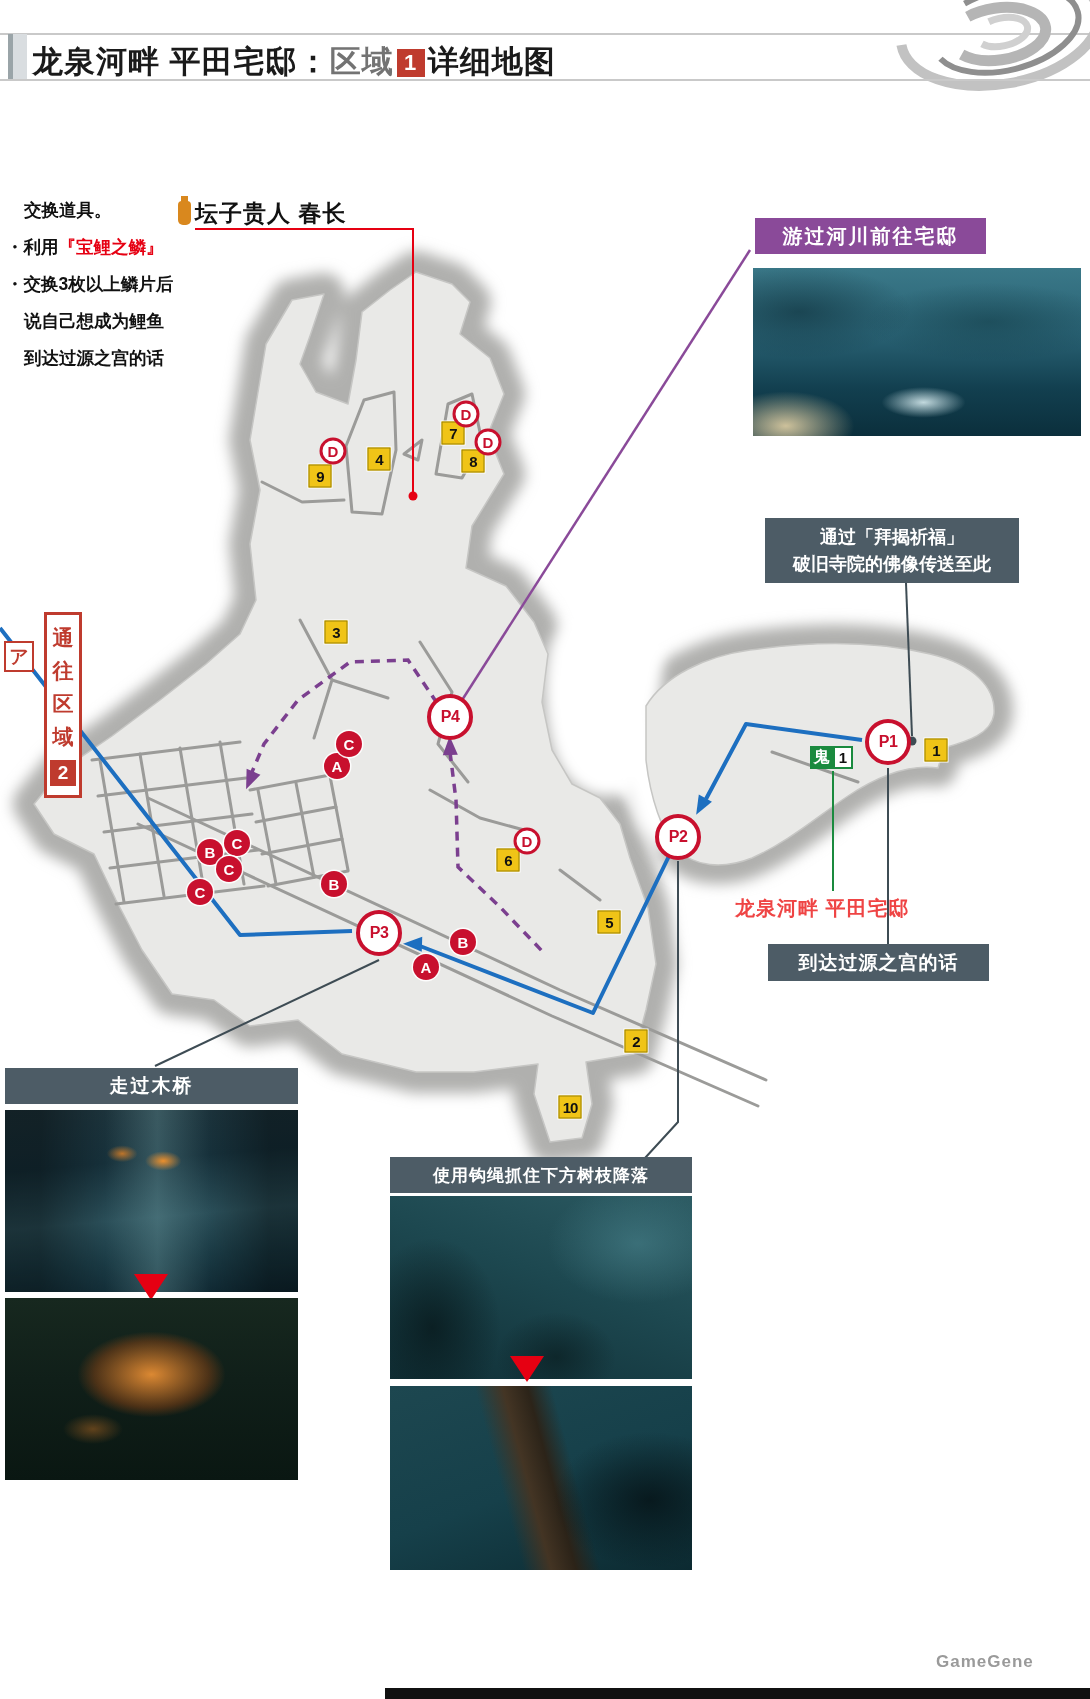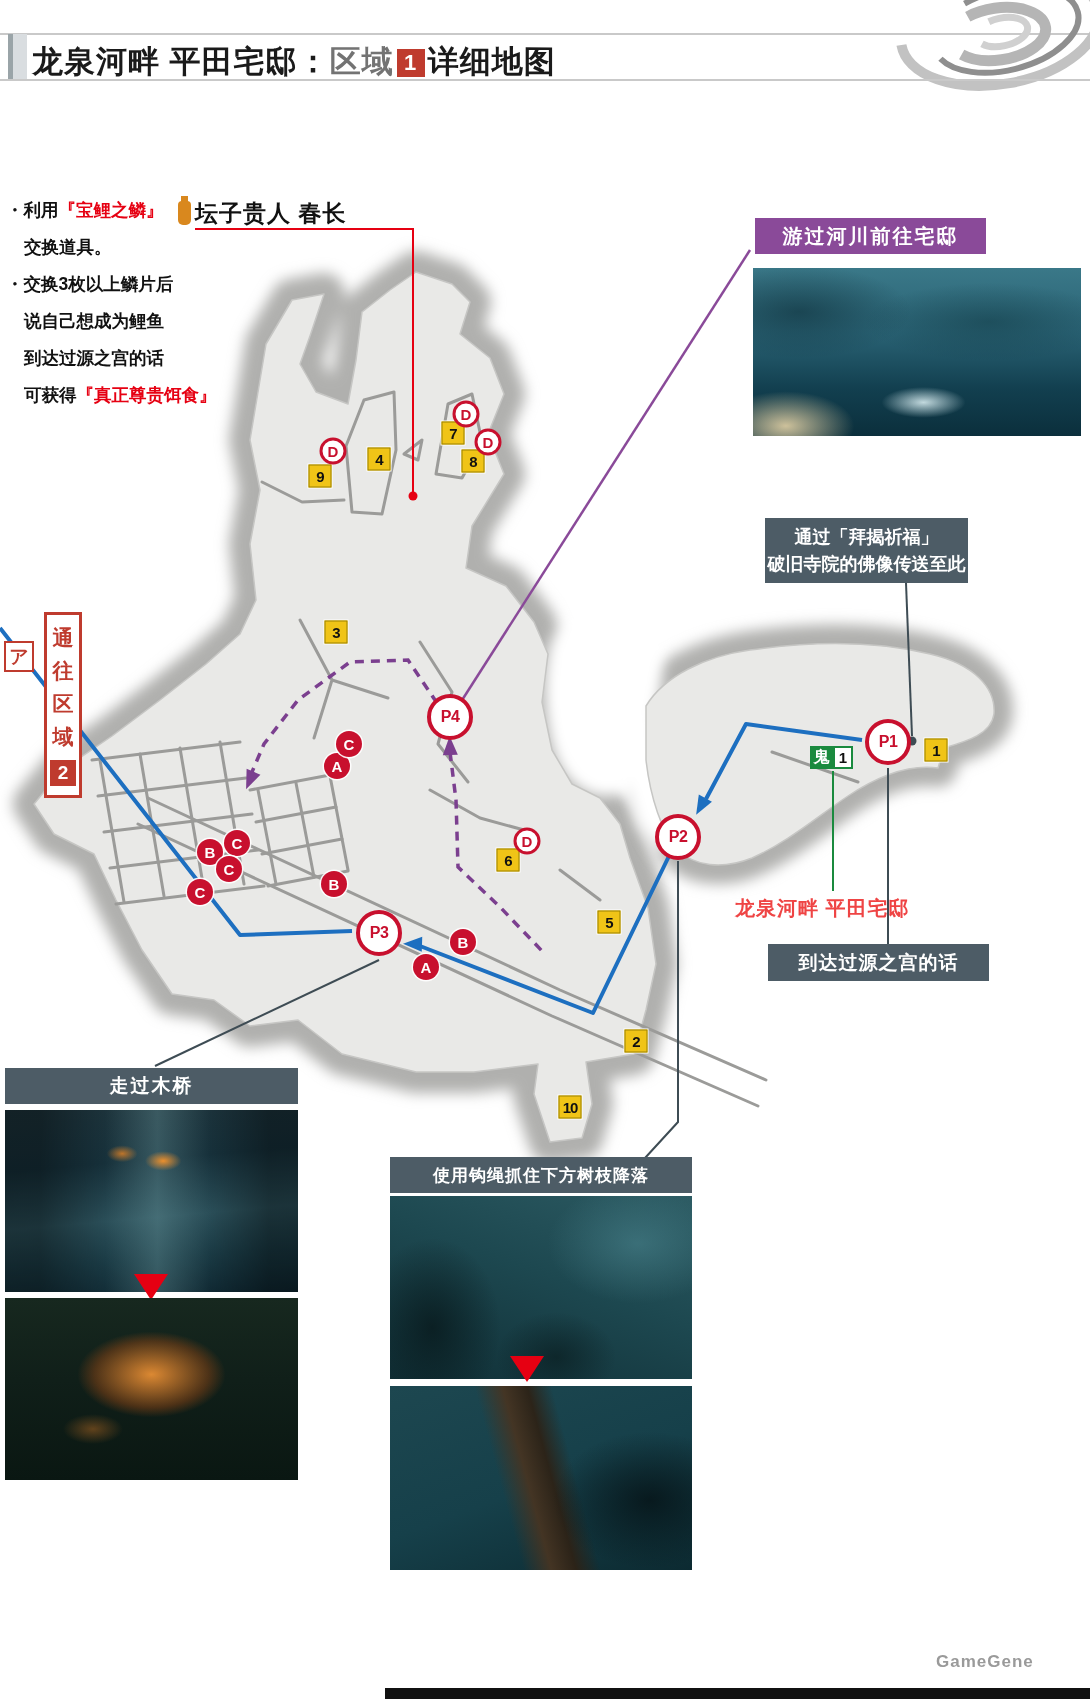--- a/index.html
+++ b/index.html
@@ -42,21 +42,21 @@
   #oni{left:810px;top:746px;display:flex;}
   #oni .kanji{width:23px;height:23px;background:#1a8a3e;color:#fff;font-size:16px;font-weight:bold;
       display:flex;align-items:center;justify-content:center;}
   #oni .num{width:20px;height:23px;background:#fff;border:2px solid #1a8a3e;box-sizing:border-box;
       color:#111;font-size:15px;font-weight:bold;display:flex;align-items:center;justify-content:center;}
   
   .slatebox{background:#4d5c66;color:#fff;font-weight:bold;display:flex;flex-direction:column;
       align-items:center;justify-content:center;text-align:center;}
   #purple-header{left:755px;top:218px;width:231px;height:36px;background:#8a4a99;color:#fff;
       font-size:20px;font-weight:bold;display:flex;align-items:center;justify-content:center;letter-spacing:2px;}
-  #teleport-box{left:765px;top:518px;width:203px;height:65px;font-size:18px;line-height:27px;}
+  #teleport-box{left:765px;top:518px;width:254px;height:65px;font-size:18px;line-height:27px;}
   #start-box{left:768px;top:944px;width:221px;height:37px;font-size:19px;letter-spacing:1px;}
   #bridge-box{left:5px;top:1068px;width:293px;height:36px;font-size:19px;letter-spacing:2px;}
   #grapple-box{left:390px;top:1157px;width:302px;height:36px;font-size:17px;letter-spacing:1px;}
   #green-loc{left:735px;top:895px;font-size:20px;font-weight:bold;color:#ef4444;letter-spacing:1px;white-space:nowrap;}
   
   #to-area{left:44px;top:612px;width:38px;height:186px;background:#fff;border:3px solid #bf3b2e;
       box-sizing:border-box;display:flex;flex-direction:column;align-items:center;padding-top:6px;}
   #to-area .ch{color:#bf3b2e;font-size:21px;font-weight:bold;line-height:33px;}
   #to-area .badge2{width:26px;height:26px;background:#bf3b2e;color:#fff;font-size:19px;font-weight:bold;
       display:flex;align-items:center;justify-content:center;margin-top:7px;}
@@ -107,26 +107,25 @@
   <g fill="none">
     <ellipse cx="208" cy="28" rx="100" ry="56" stroke="#c2c2c2" stroke-width="10" stroke-dasharray="250 110" transform="rotate(-10 208 28)"></ellipse>
     <ellipse cx="214" cy="30" rx="74" ry="40" stroke="#8f8f8f" stroke-width="6" stroke-dasharray="170 70" transform="rotate(-14 214 30)"></ellipse>
     <ellipse cx="206" cy="34" rx="48" ry="26" stroke="#b5b5b5" stroke-width="11" stroke-dasharray="100 50" transform="rotate(-8 206 34)"></ellipse>
     <ellipse cx="210" cy="32" rx="26" ry="14" stroke="#d0d0d0" stroke-width="7" stroke-dasharray="55 30" transform="rotate(-12 210 32)"></ellipse>
   </g>
 </svg>
 <div class="abs" id="rule-bottom"></div>
 
 <div class="abs" id="notes">
+    <div class="note-line ind"><span>交换道具。</span></div>
     <div class="note-line">・<span>利用</span><span class="red">『宝鲤之鳞』</span></div>
-    <div class="note-line ind"><span>交换道具。</span></div>
     <div class="note-line">・<span>交换3枚以上鳞片后</span></div>
     <div class="note-line ind"><span>说自己想成为鲤鱼</span></div>
     <div class="note-line ind"><span>到达过源之宫的话</span></div>
-    <div class="note-line ind"><span>可获得</span><span class="red">『真正尊贵饵食』</span></div>
   </div>
 
 <div class="abs" id="npc"><span class="jar"></span><span class="txt">坛子贵人 春长</span></div>
 
 <svg class="abs" id="terrain" width="1090" height="1699" viewBox="0 0 1090 1699">
   <defs>
       <filter id="soft" x="-20%" y="-20%" width="140%" height="140%">
         <feGaussianBlur stdDeviation="7"></feGaussianBlur>
       </filter>
     </defs>

